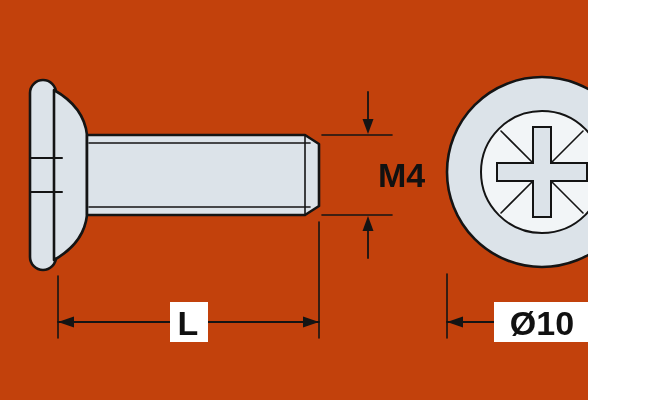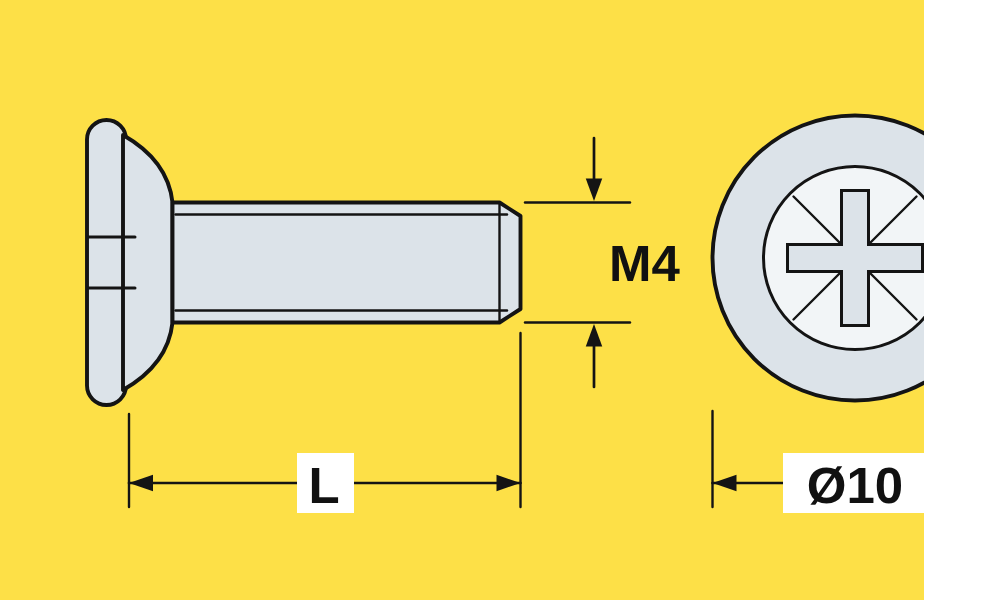--- a/index.html
+++ b/index.html
@@ -5,23 +5,22 @@
   html, body {
     margin: 0;
     padding: 0;
     background: #ffffff;
     font-family: "Liberation Sans", sans-serif;
   }
   .canvas {
     position: relative;
     width: 588px;
     height: 400px;
-    background: #fde047;
+    background: #c2410c;
     overflow: hidden;
-    padding-left: 28px;
   }
   svg { display: block; }
   .outline {
     stroke: #141414;
     stroke-width: 2.6;
     stroke-linejoin: round;
     stroke-linecap: round;
   }
   .mid {
     stroke: #141414;

